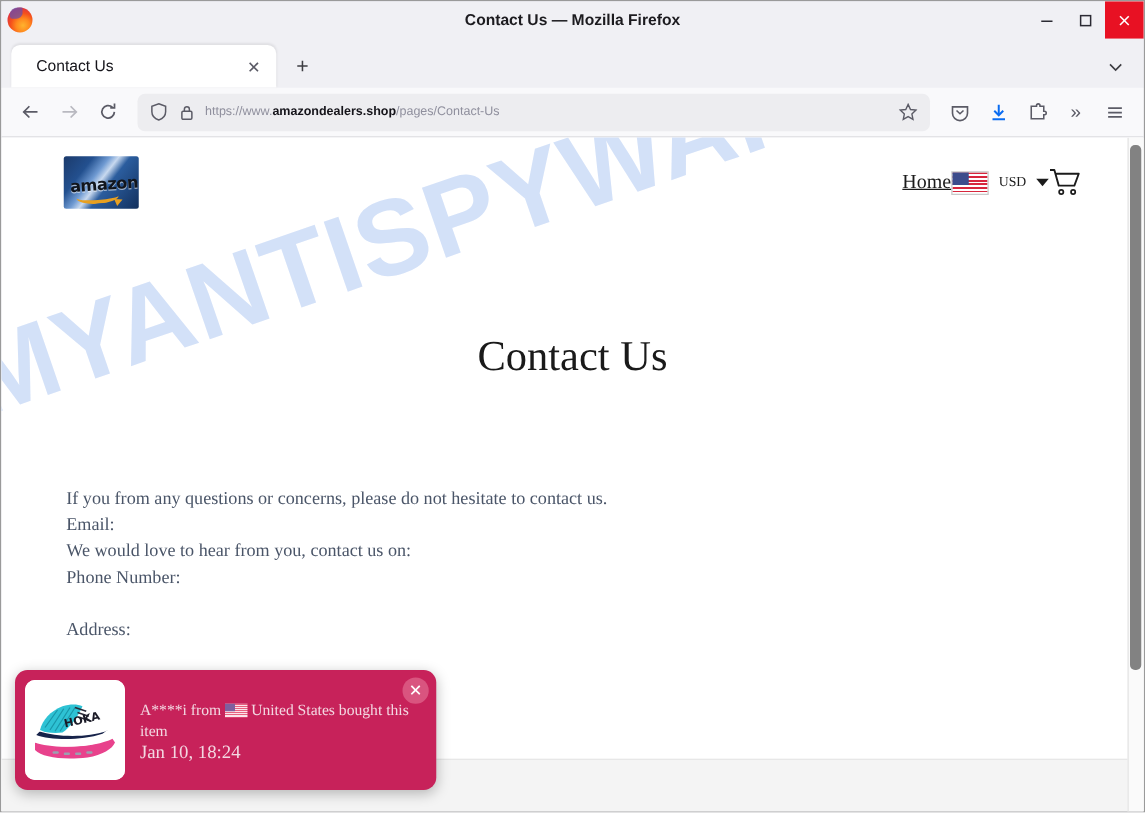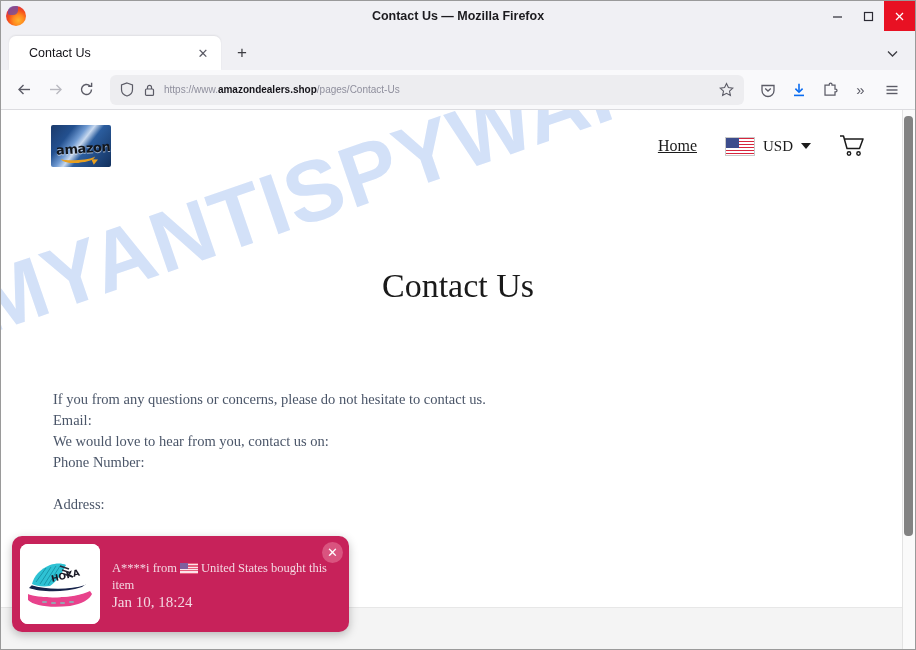--- a/index.html
+++ b/index.html
@@ -170,29 +170,29 @@
     border-radius: 0 0 60% 60%;
     transform: rotate(-4deg);
   }
   #site-logo .swoosh::after {
     content:""; position:absolute; right:-3px; bottom:-5px;
     border-left: 6px solid #e8a020;
     border-top: 3px solid transparent;
     border-bottom: 3px solid transparent;
     transform: rotate(-20deg);
   }
-  #site-nav { margin-left: auto; display: flex; align-items: center; gap: 28px; }
+  #site-nav { margin-left: auto; display: flex; align-items: center; }
   #nav-home {
     font-family: "Liberation Serif", serif;
     font-size: 16px; color: #1b1b1b;
   }
   #currency {
     display: flex; align-items: center; gap: 8px;
     font-family: "Liberation Serif", serif;
-    font-size: 15px; color: #1b1b1b;
+    font-size: 11px; color: #1b1b1b;
   }
   #us-flag {
     width: 30px; height: 19px; flex: none; position: relative;
     background: repeating-linear-gradient(
       to bottom,
       #d7263d 0, #d7263d 1.45px,
       #ffffff 1.45px, #ffffff 2.9px);
     border: 1px solid #c9c9c9;
   }
   #us-flag::before {

